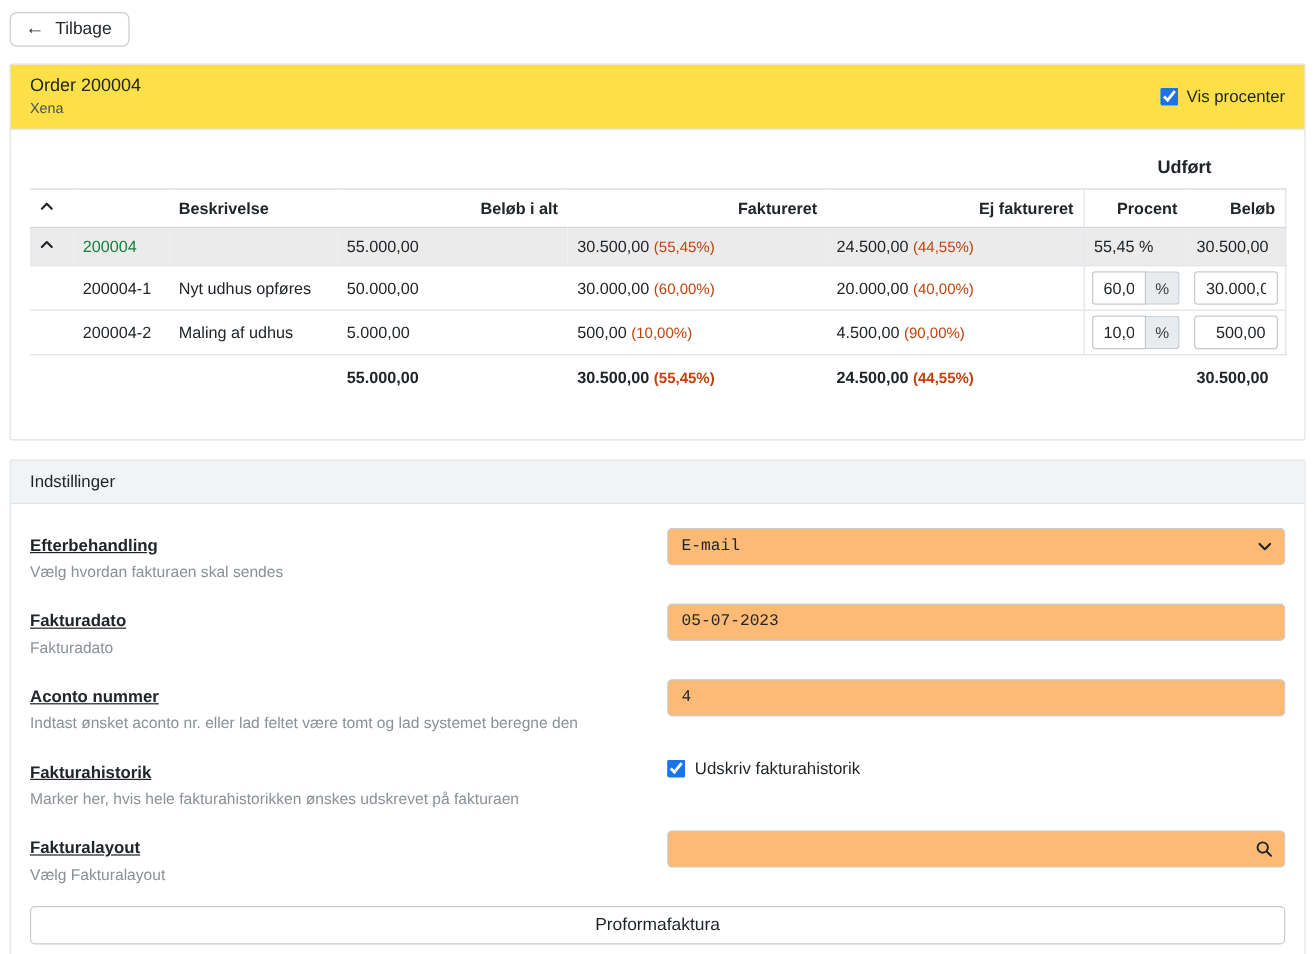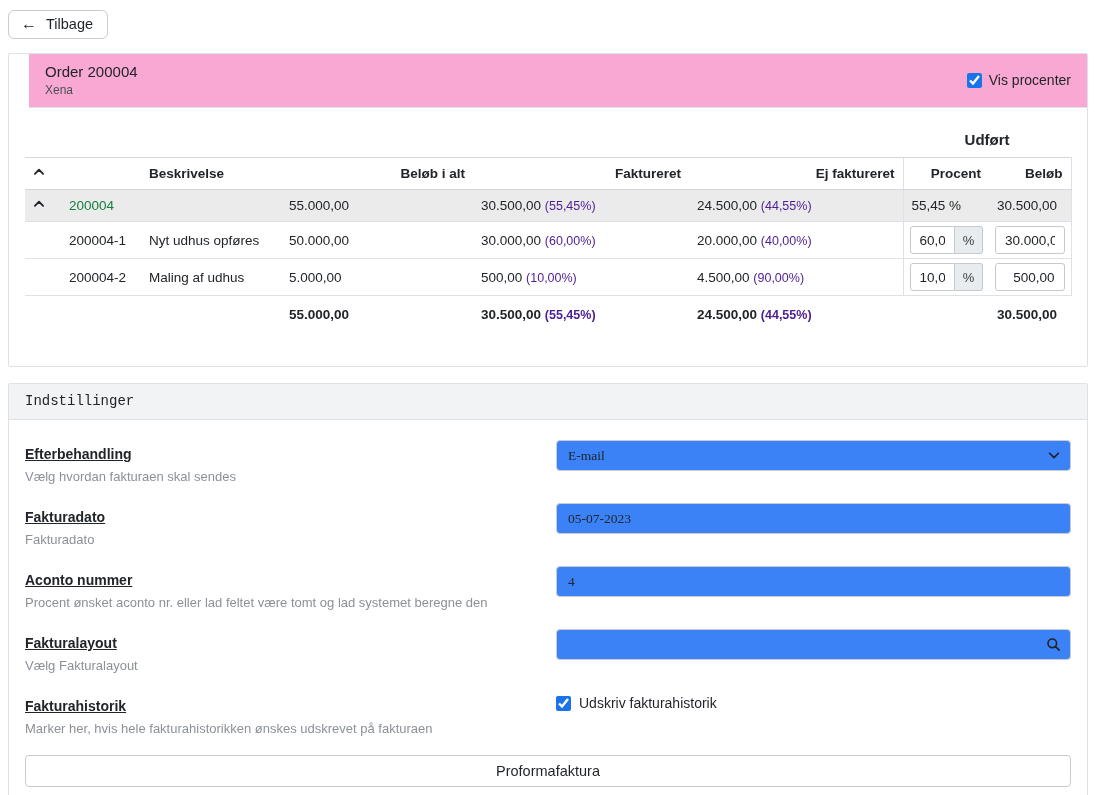--- a/index.html
+++ b/index.html
@@ -16,22 +16,22 @@
     background:#fff; border:1px solid #c9cdd2; border-radius:6px;
     padding:5px 14px 6px 12px; font-size:14.5px; color:#1f2327; cursor:pointer;
     margin:2px 0 14px 0; font-family:inherit;
   }
   .btn-back .arrow { font-size:16px; line-height:1; }
 
   
   .card { border:1px solid #dee2e6; border-radius:2px; background:#fff; }
   .card + .card { margin-top:16px; }
   .card-header {
-    background:#f9a8d4; border-bottom:1px solid #dee2e6;
-    padding:9px 16px 10px; display:flex; justify-content:space-between; align-items:center;margin-left:20px;
+    background:#fde047; border-bottom:1px solid #dee2e6;
+    padding:9px 16px 10px; display:flex; justify-content:space-between; align-items:center;
   }
   .order-title { font-size:15px; color:#212529; }
   .order-sub { font-size:12px; color:#4a5056; margin-top:3px; }
   .checkline { display:flex; align-items:center; gap:7px; font-size:14px; color:#1f2327; }
   input[type="checkbox"] { width:15px; height:15px; accent-color:#1a73e8; margin:0; }
 
   .card-body { padding:14px 16px 30px; }
 
   
   table { width:100%; border-collapse:collapse; table-layout:fixed; font-size:13.5px; }
@@ -49,47 +49,47 @@
   .head-row th.left { text-align:left; }
   .bl { border-left:1px solid #dee2e6; }
   .br { border-right:1px solid #dee2e6; }
   tr.rowline td { border-bottom:1px solid #dee2e6; }
   tr.summary td { background:#ebebeb; }
   tr.summary td.bl { border-left:1px solid #dee2e6; }
   tr.input-row td { padding:4px 6px; }
   tr.input-row td.txt { padding:8px 8px; }
   .chev { color:#212529; display:inline-block; }
   a.order-link { color:#15803d; text-decoration:none;text-align:center; }
-  .pct { color:#4c1d95; font-size:12.5px; }
+  .pct { color:#c2410c; font-size:12.5px; }
   tr.totals td { font-weight:700; padding-top:11px; padding-bottom:14px; }
   tr.totals .pct { font-weight:700; }
 
   .tbl-input {
     width:100%; height:28px; border:1px solid #c6cacd; border-radius:3px;
     text-align:right; font-size:13.5px; padding:2px 9px; font-family:inherit; color:#212529;
     background:#fff;
   }
   .igroup { display:flex; width:100%; }
   .igroup .tbl-input { border-radius:3px 0 0 3px; width:calc(100% - 28px); }
   .iaddon {
     width:28px; height:28px; background:#e9ecef; border:1px solid #c6cacd; border-left:none;
     border-radius:0 3px 3px 0; display:flex; align-items:center; justify-content:center;
     font-size:13px; color:#3c4146;
   }
 
   
-  .settings-header { background:#f1f3f5; border-bottom:1px solid #dee2e6; padding:9px 16px 10px; font-size:14px; color:#212529;font-family:Liberation Mono, monospace; }
+  .settings-header { background:#f1f3f5; border-bottom:1px solid #dee2e6; padding:9px 16px 10px; font-size:14px; color:#212529; }
   .settings-body { padding:20px 16px 16px; }
   .form-row { display:grid; grid-template-columns:1fr 1fr; column-gap:16px; margin-bottom:19px; align-items:start; }
   .f-label { font-weight:700; font-size:14px; color:#212529; margin-top:6px;text-decoration:underline; }
   .f-help { color:#8b9197; font-size:13px; margin-top:7px; }
   .control { position:relative; }
   .ctl {
     width:100%; height:31px; border:1px solid #c9ccd0; border-radius:4px;
-    padding:0 11px; font-size:13.5px; color:#212529; font-family:Liberation Serif, serif; background:#3b82f6;
+    padding:0 11px; font-size:13.5px; color:#212529; font-family:Liberation Mono, monospace; background:#fdba74;
   }
   select.ctl { appearance:none; -webkit-appearance:none; padding-right:30px; }
   .ctl-icon { position:absolute; right:10px; top:8px; pointer-events:none; color:#1f2327; }
   .check-control { display:flex; align-items:center; gap:8px; margin-top:3px; font-size:14px; color:#1f2327; }
 
   .btn-row { display:flex; justify-content:flex-end; gap:8px; margin-top:8px;flex-direction:column; }
   .btn-secondary {
     background:#fff; border:1px solid #c9ccd0; border-radius:4px;
     padding:6px 15px; font-size:14.5px; color:#1f2327; cursor:pointer; font-family:inherit; height:32px;
   }
@@ -276,56 +276,56 @@
         <div class="f-help">Fakturadato</div>
       </div>
       <div class="control">
         <input class="ctl" value="05-07-2023" style="">
       </div>
     </div>
 
     <div class="form-row">
       <div>
         <div class="f-label">Aconto nummer</div>
-        <div class="f-help">Procent ønsket aconto nr. eller lad feltet være tomt og lad systemet beregne den</div>
+        <div class="f-help">Indtast ønsket aconto nr. eller lad feltet være tomt og lad systemet beregne den</div>
       </div>
       <div class="control">
         <input class="ctl" value="4" style="">
+      </div>
+    </div>
+
+    <div class="form-row">
+      <div>
+        <div class="f-label">Fakturahistorik</div>
+        <div class="f-help">Marker her, hvis hele fakturahistorikken ønskes udskrevet på fakturaen</div>
+      </div>
+      <div>
+        <label class="check-control">
+          <input type="checkbox" checked="" style="">
+          <span>Udskriv fakturahistorik</span>
+        </label>
       </div>
     </div>
 
     <div class="form-row">
       <div>
         <div class="f-label">Fakturalayout</div>
         <div class="f-help">Vælg Fakturalayout</div>
       </div>
       <div class="control">
         <input class="ctl" value="" style="">
         <span class="ctl-icon">
           <svg width="15" height="15" viewBox="0 0 16 16">
               <circle cx="6.7" cy="6.7" r="4.6" fill="none" stroke="currentColor" stroke-width="1.7"></circle>
               <path d="M10.2 10.2 14 14" stroke="currentColor" stroke-width="1.7" stroke-linecap="round"></path>
             </svg>
         </span>
       </div>
     </div>
 
-    <div class="form-row">
-      <div>
-        <div class="f-label">Fakturahistorik</div>
-        <div class="f-help">Marker her, hvis hele fakturahistorikken ønskes udskrevet på fakturaen</div>
-      </div>
-      <div>
-        <label class="check-control">
-          <input type="checkbox" checked="" style="">
-          <span>Udskriv fakturahistorik</span>
-        </label>
-      </div>
-    </div>
-
     <div class="btn-row">
       <button class="btn-secondary">Proformafaktura</button>
       <button class="btn-primary">Opret faktura</button>
     </div>
 
   </div>
 </div>
 
 
 

